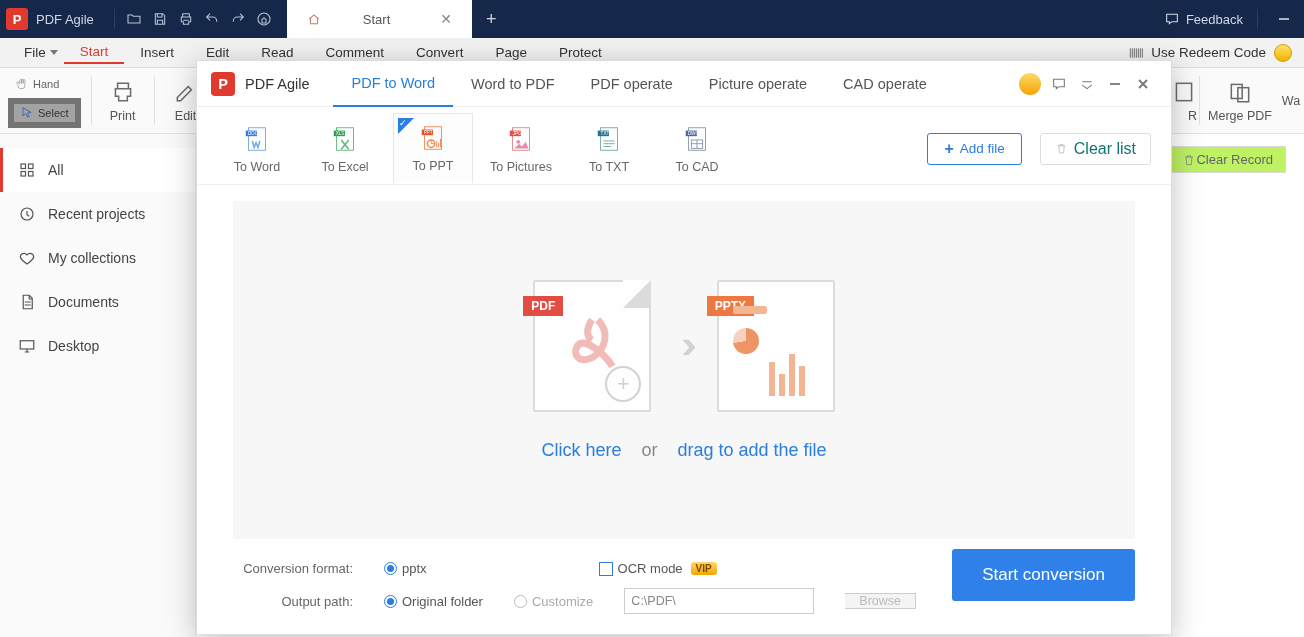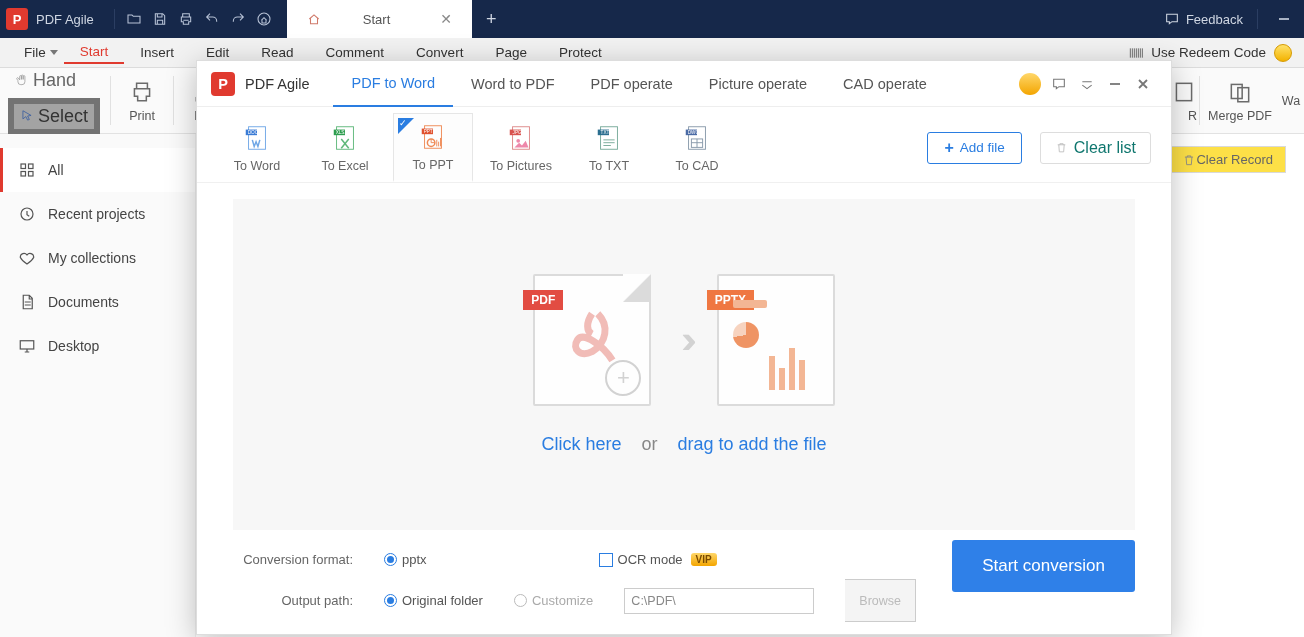--- a/index.html
+++ b/index.html
@@ -26,40 +26,40 @@
   .menubar { background:#f2f2f2; height:30px; display:flex; align-items:center; font-size:13.5px; color:#333; padding:0 8px; border-bottom:1px solid #dcdcdc;}
   .menuitem { padding:0 16px; height:22px; display:flex; align-items:center; cursor:pointer; }
   .menuitem.file { padding-right:6px; gap:4px;}
   .menuitem.start { color:#e03a2f; border-bottom:2px solid #e03a2f; }
   .menu-spacer { flex:1; }
   .redeem { display:flex; align-items:center; gap:6px; color:#333; margin-right:8px; cursor:pointer;}
   .coin { width:18px;height:18px;border-radius:50%;background:linear-gradient(#ffe26a,#f3b200);border:1px solid #d69a00; margin-right:4px;}
 
   
   .ribbon { background:#fafafa; height:66px; display:flex; align-items:stretch; border-bottom:1px solid #e2e2e2; }
-  .rb-col { display:flex; flex-direction:column; justify-content:center; gap:4px; padding:0 8px; font-size:18px; color:#666;}
+  .rb-col { display:flex; flex-direction:column; justify-content:center; gap:4px; padding:0 8px; font-size:11px; color:#666;}
   .rb-col .btnrow { display:flex; align-items:center; gap:4px; border:1px solid transparent; padding:2px 6px; cursor:pointer;}
   .rb-col .btnrow.sel { background:#a3a3a3; border:6px solid #737373; color:#333;}
   .rb-sep { width:1px; background:#e1e1e1; margin:8px 2px; }
   .rb-big { display:flex; flex-direction:column; align-items:center; justify-content:center; width:58px; gap:4px; font-size:12.5px; color:#555; cursor:pointer;}
   .rb-big svg { width:26px; height:26px; stroke:#6b6b6b; fill:none; stroke-width:1.4;}
   .rb-cut { flex:1; }
   .rb-search { width:150px; font-size:12px; color:#aaa; padding:4px 6px; border:1px solid #ddd; background:#fff; margin:auto 8px;}
   .rb-right-cut { overflow:hidden; white-space:nowrap; }
 
   
   .mainrow { display:flex; height:calc(637px - 38px - 30px - 66px); }
   .sidebar { width:196px; background:#fafafa; border-right:1px solid #eee; padding-top:14px;}
   .side-item { display:flex; align-items:center; gap:12px; height:44px; padding:0 18px; font-size:14px; color:#444; cursor:pointer;}
   .side-item.active { border-left:3px solid #e03a2f; background:#fff; padding-left:15px;}
   .side-item svg { width:18px; height:18px; stroke:#555; fill:none; stroke-width:1.6;}
 
   
   .content { flex:1; background:#fff; position:relative; }
-  .clear-record { position:absolute; top:12px; right:18px; border:1px solid #d9d9d9; padding:5px 12px; font-size:13px; color:#666; display:flex; align-items:center; background:#fde047; cursor:pointer;}
+  .clear-record { position:absolute; top:12px; right:18px; border:1px solid #d9d9d9; padding:5px 12px; font-size:13px; color:#666; display:flex; align-items:center; background:#bef264; cursor:pointer;}
 
   
   .dialog { position:absolute; left:196px; top:60px; width:976px; height:575px; background:#fff; box-shadow:0 6px 28px rgba(0,0,0,.25); border:1px solid #ddd; display:flex; flex-direction:column;}
   .dlg-header { height:46px; display:flex; align-items:center; padding:0 14px; border-bottom:1px solid #eee; font-size:14.5px;}
   .dlg-logo { width:24px;height:24px;background:#e03a2f;border-radius:4px;display:flex;align-items:center;justify-content:center;color:#fff;font-weight:bold;margin-right:10px;}
   .dlg-title { margin-right:24px; color:#333;}
   .dlg-tab { padding:0 18px; height:46px; display:flex; align-items:center; color:#555; cursor:pointer;}
   .dlg-tab.active { color:#2a7de1; border-bottom:2px solid #2a7de1;}
   .dlg-spacer { flex:1; }
   .dlg-hicon { width:28px;height:28px;display:flex;align-items:center;justify-content:center;color:#888; cursor:pointer;}
@@ -94,21 +94,21 @@
   .dlg-footer { padding:6px 36px 12px; font-size:13px; color:#555; display:flex; flex-direction:column; gap:12px; position:relative;}
   .frow { display:flex; align-items:center; gap:31px;}
   .frow .lab { width:120px; text-align:right; color:#666;}
   .radio { display:inline-flex; align-items:center; gap:5px; cursor:pointer;}
   .r { width:13px;height:13px;border:1.5px solid #2a7de1;border-radius:50%;display:inline-flex;align-items:center;justify-content:center;}
   .r.on::after{content:"";width:7px;height:7px;background:#2a7de1;border-radius:50%;}
   .r.grey{border-color:#bbb;}
   .chk { width:14px;height:14px;border:1.5px solid #2a7de1;}
   .vip { background:linear-gradient(#ffd76a,#f3a500); color:#7a4b00; font-size:10px; font-weight:bold; padding:1px 5px; border-radius:3px; margin-left:3px;}
   .pathbox { border:1px solid #ccc; height:26px; width:190px; padding:0 6px; font-size:12.5px; color:#888; background:#fff;}
-  .browse { border:1px solid #ccc; border-left:none; height:43px; padding:0 14px; font-size:12.5px; color:#bbb; background:#f4f4f4;}
+  .browse { border:1px solid #ccc; border-left:none; height:16px; padding:0 14px; font-size:12.5px; color:#bbb; background:#f4f4f4;}
   .startbtn { position:absolute; right:36px; top:-6px; background:#2f80e8; color:#fff; font-size:17px; padding:16px 30px; border-radius:3px; cursor:pointer;}
 
   .caret-down{width:0;height:0;border-left:4px solid transparent;border-right:4px solid transparent;border-top:5px solid #777;display:inline-block;}
 </style>
 </head>
 <body>
 
 <div class="titlebar">
   <div class="tb-logo">P</div>
   <div class="tb-title">PDF Agile</div>

